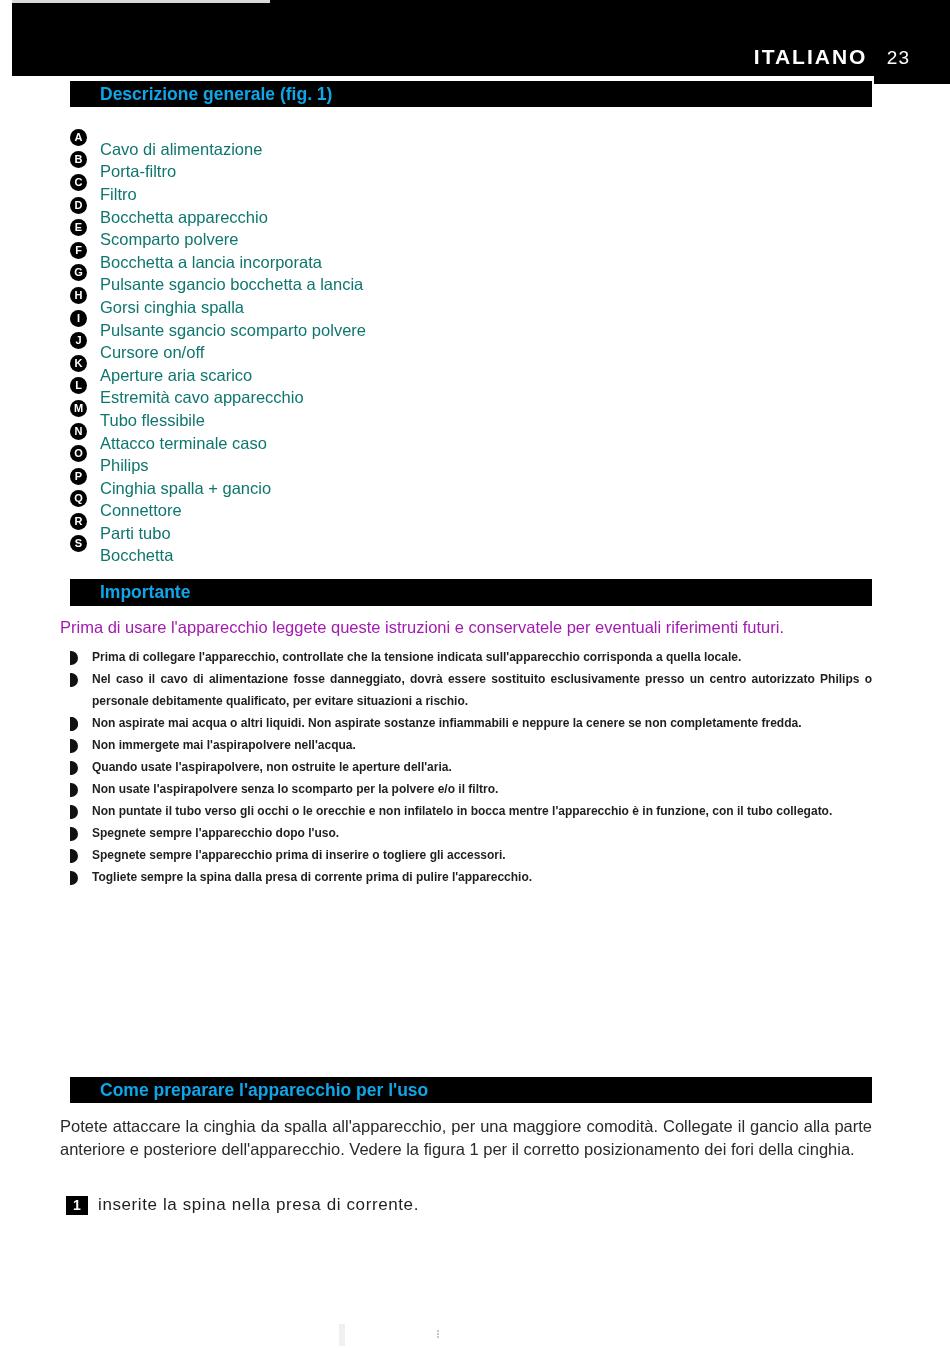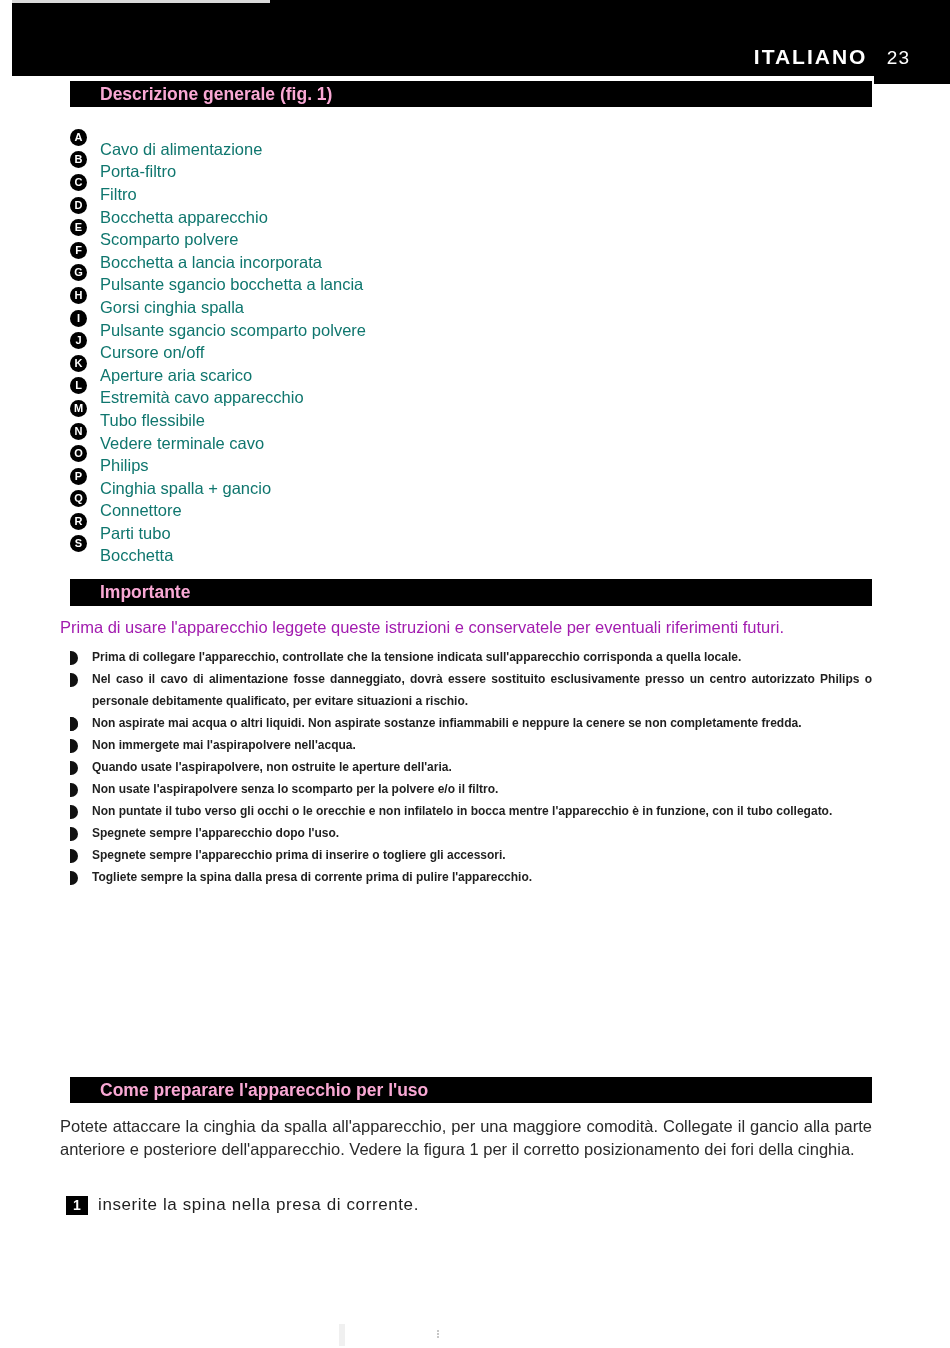--- a/index.html
+++ b/index.html
@@ -31,21 +31,21 @@
   .lang-label {
     font-weight:bold; font-size:21px; letter-spacing:2px;
   }
   .page-number {
     font-weight:400; font-size:19px; letter-spacing:1px; margin-left:15px;
   }
 
   
   .section-bar {
     position:absolute; left:70px; width:802px; height:26px;
-    background:#000000; color:#f9a8d4;
+    background:#000000; color:#0ea5e9;
     font-weight:bold; font-size:17.5px; line-height:26px;
     box-sizing:border-box; padding-left:30px;
     white-space:nowrap; overflow:hidden;
   }
   .bar-general   { top:81px;  }
   .bar-important { top:579px; height:27px; line-height:27px; }
   .bar-prepare   { top:1077px; }
 
   
   .legend {
@@ -194,21 +194,21 @@
     <span class="legend-label">Estremità cavo apparecchio</span>
   </li>
 
   <li class="legend-row">
     <span class="badge-circle">M</span>
     <span class="legend-label">Tubo flessibile</span>
   </li>
 
   <li class="legend-row">
     <span class="badge-circle">N</span>
-    <span class="legend-label">Vedere terminale cavo</span>
+    <span class="legend-label">Attacco terminale caso</span>
   </li>
 
   <li class="legend-row">
     <span class="badge-circle">O</span>
     <span class="legend-label">Philips</span>
   </li>
 
   <li class="legend-row">
     <span class="badge-circle">P</span>
     <span class="legend-label">Cinghia spalla + gancio</span>

